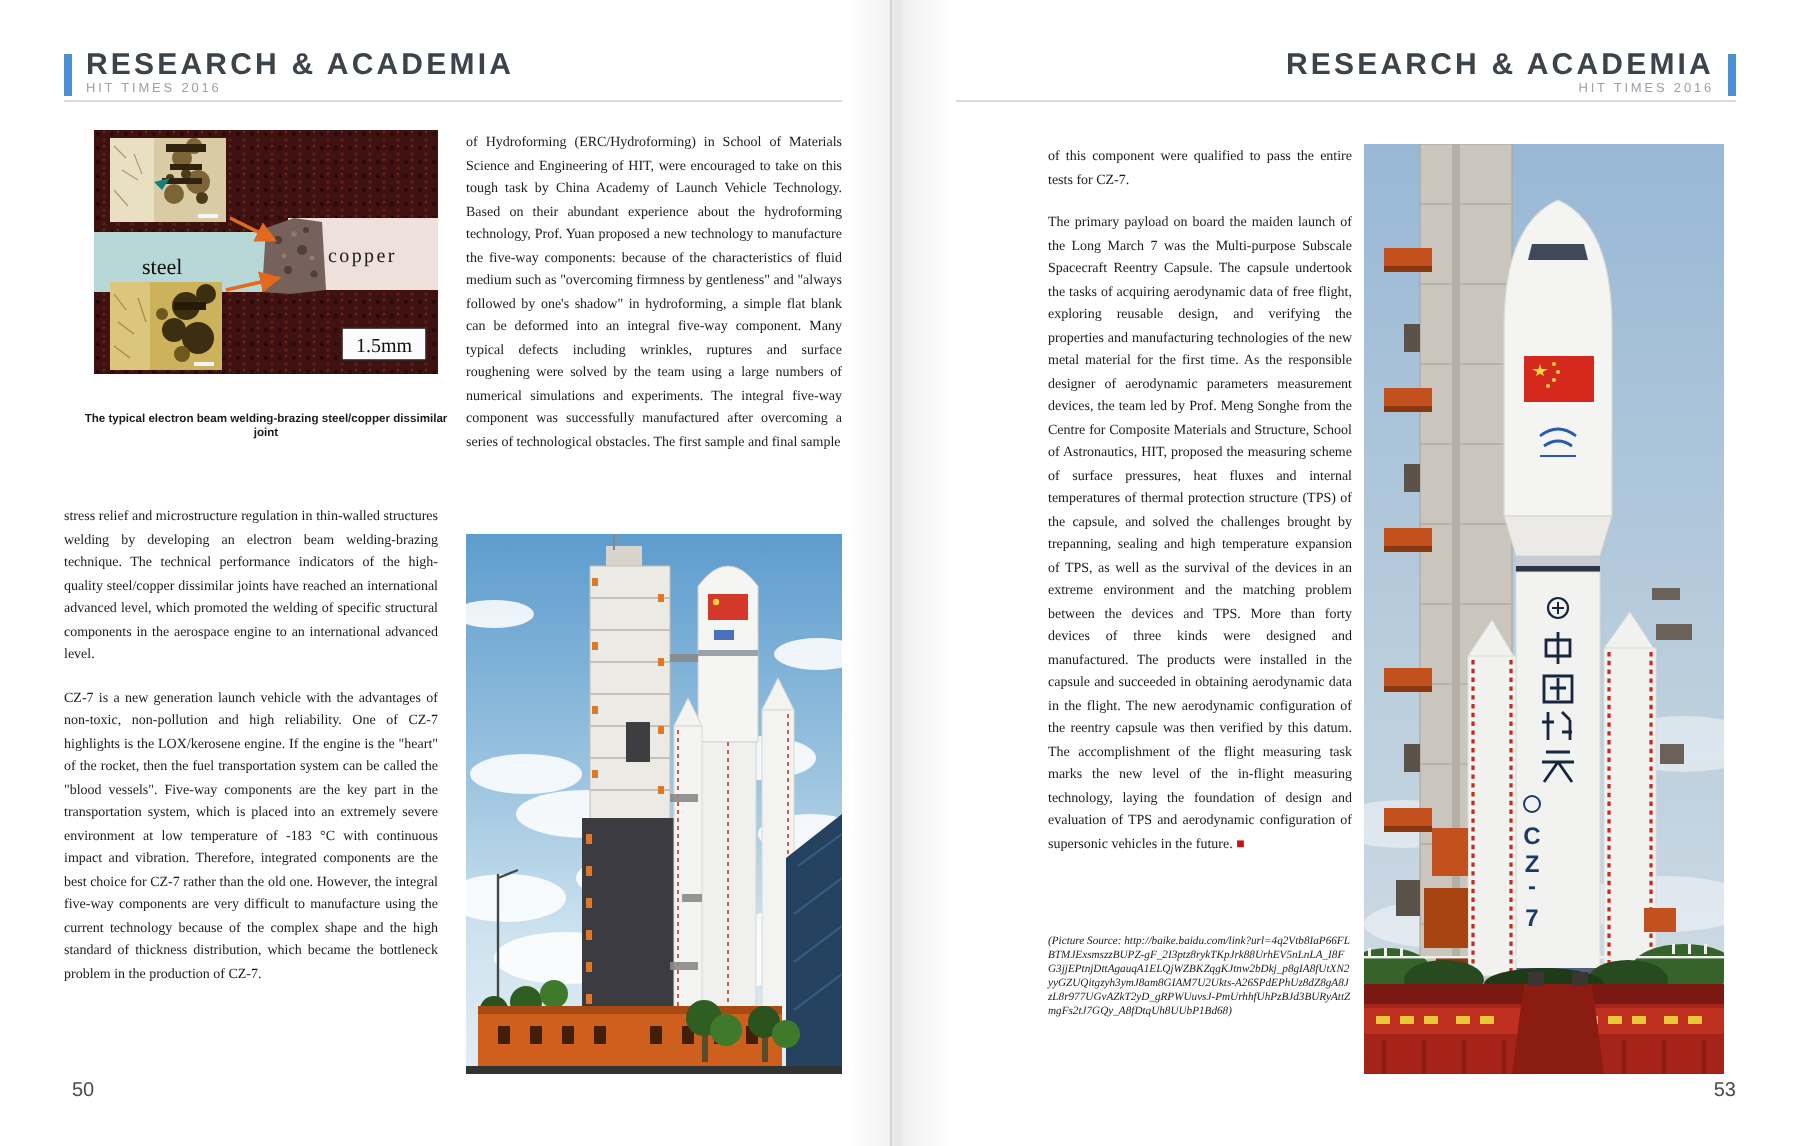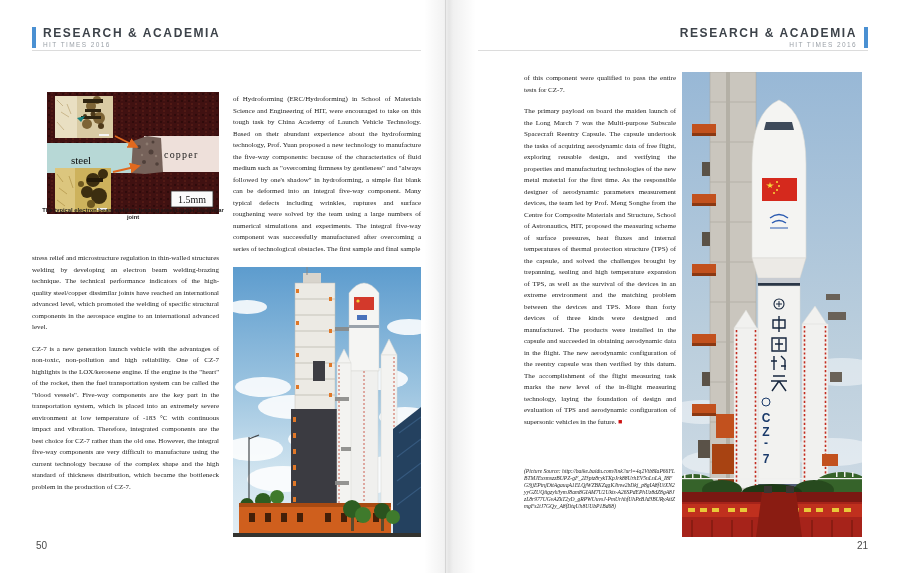--- a/index.html
+++ b/index.html
@@ -7,21 +7,21 @@
   #canvas {
     position:relative; width:900px; height:573px; background:#ffffff;
     font-family:"Liberation Serif", serif; overflow:hidden;
   }
   .abs { position:absolute; }
 
   
   .hdr { display:flex; align-items:stretch; gap:7px; }
   .hdr-bar { width:4px; background:#4a90d2; }
   .hdr-title { font-family:"Liberation Sans", sans-serif; font-weight:bold;
-               font-size:12px; letter-spacing:1.6px; color:#3d434a; line-height:12px; }
+               font-size:15px; letter-spacing:1.6px; color:#3d434a; line-height:12px; }
   .hdr-sub { font-family:"Liberation Sans", sans-serif; font-size:6.5px;
              letter-spacing:1.4px; color:#9ba1a8; margin-top:2px; }
   .hdr-right { text-align:right; }
   .rule { height:1px; background:#dcdcdc; }
 
   
   .col p { font-size:7px; line-height:11.5px; color:#1b1b1b; text-align:justify;
            margin-bottom:10px; }
   .caption { font-family:"Liberation Sans", sans-serif; font-weight:bold;
              font-size:5.8px; color:#1a1a1a; text-align:center; line-height:7px; }
@@ -44,21 +44,21 @@
 
   <div class="abs hdr" style="left:32px; top:27px;">
     <div class="hdr-bar" style="height:21px;"></div>
     <div>
       <div class="hdr-title">RESEARCH &amp; ACADEMIA</div>
       <div class="hdr-sub">HIT TIMES 2016</div>
     </div>
   </div>
   <div class="abs rule" style="left:32px; top:50px; width:389px;"></div>
 
-  <figure class="abs" style="left:47px; top:92px;">
+  <figure class="abs" style="left:47px; top:65px;">
     <svg width="172" height="122" viewBox="0 0 172 122">
       <defs>
         <pattern id="pSpeck" width="7" height="7" patternUnits="userSpaceOnUse">
           <rect width="7" height="7" fill="#401111"></rect>
           <circle cx="2" cy="2" r="1.1" fill="#2a0909"></circle>
           <circle cx="5" cy="5" r="0.9" fill="#5a1e16"></circle>
           <circle cx="5" cy="1" r="0.6" fill="#6b2a1e"></circle>
         </pattern>
         <marker id="mArrow" markerWidth="7" markerHeight="7" refX="5" refY="3" orient="auto">
           <path d="M0,0 L6,3 L0,6 z" fill="#e2691e"></path>
@@ -138,21 +138,21 @@
       </g>
     </svg>
   </figure>
   <div class="abs caption" style="left:36px; top:207px; width:194px;">The typical electron beam welding-brazing steel/copper dissimilar joint</div>
 
   <div class="abs col" style="left:32px; top:253px; width:187px;">
     <p>stress relief and microstructure regulation in thin-walled structures welding by developing an electron beam welding-brazing technique. The technical performance indicators of the high-quality steel/copper dissimilar joints have reached an international advanced level, which promoted the welding of specific structural components in the aerospace engine to an international advanced level.</p>
     <p>CZ-7 is a new generation launch vehicle with the advantages of non-toxic, non-pollution and high reliability. One of CZ-7 highlights is the LOX/kerosene engine. If the engine is the "heart" of the rocket, then the fuel transportation system can be called the "blood vessels". Five-way components are the key part in the transportation system, which is placed into an extremely severe environment at low temperature of -183 °C with continuous impact and vibration. Therefore, integrated components are the best choice for CZ-7 rather than the old one. However, the integral five-way components are very difficult to manufacture using the current technology because of the complex shape and the high standard of thickness distribution, which became the bottleneck problem in the production of CZ-7.</p>
   </div>
 
-  <div class="abs col" style="left:233px; top:66px; width:188px;margin-top:28px;">
+  <div class="abs col" style="left:233px; top:66px; width:188px;">
     <p>of Hydroforming (ERC/Hydroforming) in School of Materials Science and Engineering of HIT, were encouraged to take on this tough task by China Academy of Launch Vehicle Technology. Based on their abundant experience about the hydroforming technology, Prof. Yuan proposed a new technology to manufacture the five-way components: because of the characteristics of fluid medium such as "overcoming firmness by gentleness" and "always followed by one's shadow" in hydroforming, a simple flat blank can be deformed into an integral five-way component. Many typical defects including wrinkles, ruptures and surface roughening were solved by the team using a large numbers of numerical simulations and experiments. The integral five-way component was successfully manufactured after overcoming a series of technological obstacles. The first sample and final sample</p>
   </div>
 
   <figure class="abs" style="left:233px; top:267px;">
     <svg width="188" height="270" viewBox="0 0 188 270">
       <defs>
         <linearGradient id="gSky1" x1="0" y1="0" x2="0" y2="1">
           <stop offset="0" stop-color="#5d9cce"></stop>
             <stop offset="0.45" stop-color="#9cc4e0"></stop>
           <stop offset="0.75" stop-color="#cfe3ef"></stop>
@@ -463,17 +463,17 @@
         </g>
         <polygon points="80,420 114,420 120,465 74,465" fill="#8a1c12"></polygon>
         <g fill="#3a3632">
             <rect x="82" y="414" width="8" height="7"></rect>
             <rect x="104" y="414" width="8" height="7"></rect>
           </g>
       </g>
     </svg>
   </figure>
 
-  <div class="abs pagenum" style="right:32px; top:540px; text-align:right;">21</div>
+  <div class="abs pagenum" style="right:32px; top:540px; text-align:right;">53</div>
 
   <div class="abs fold"></div>
   <div class="abs foldline"></div>
 </div>
 
 </body></html>

